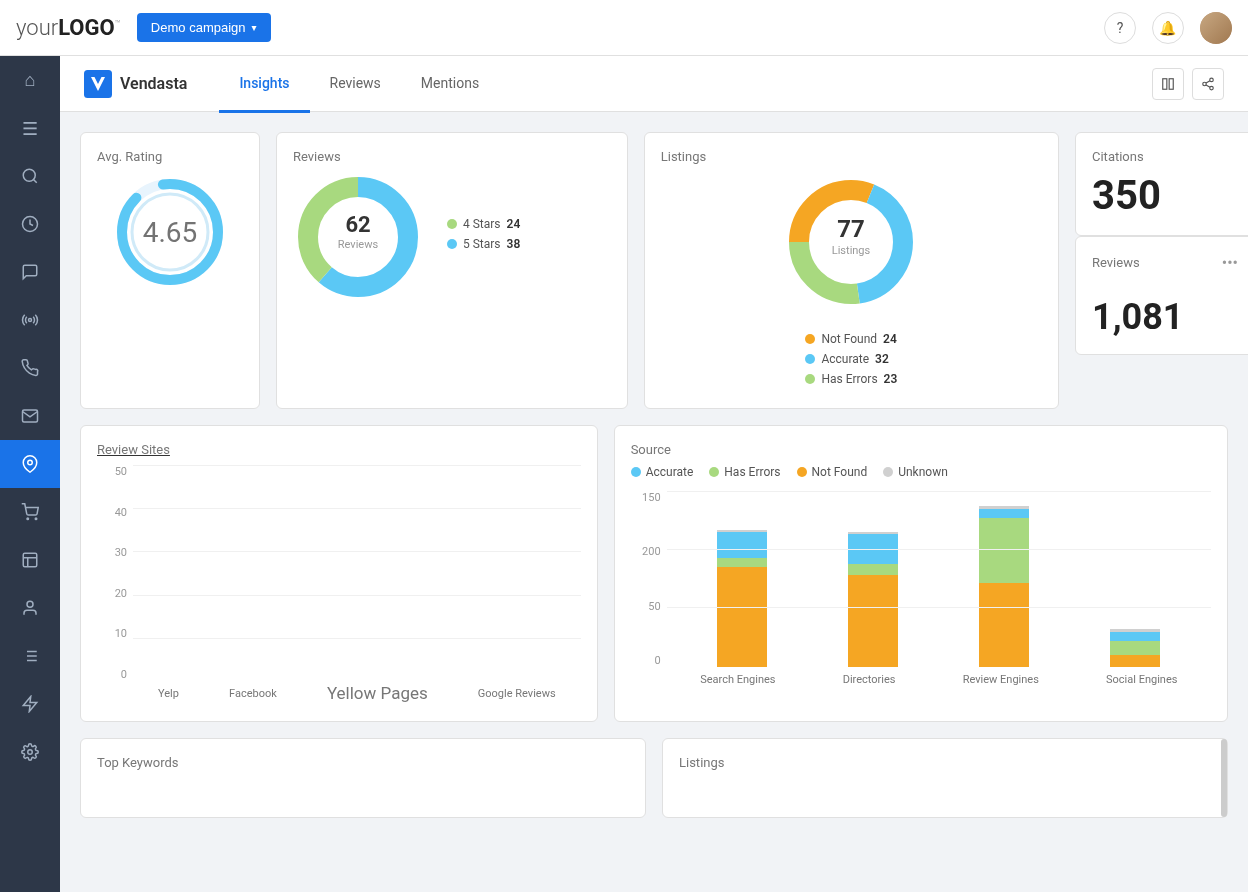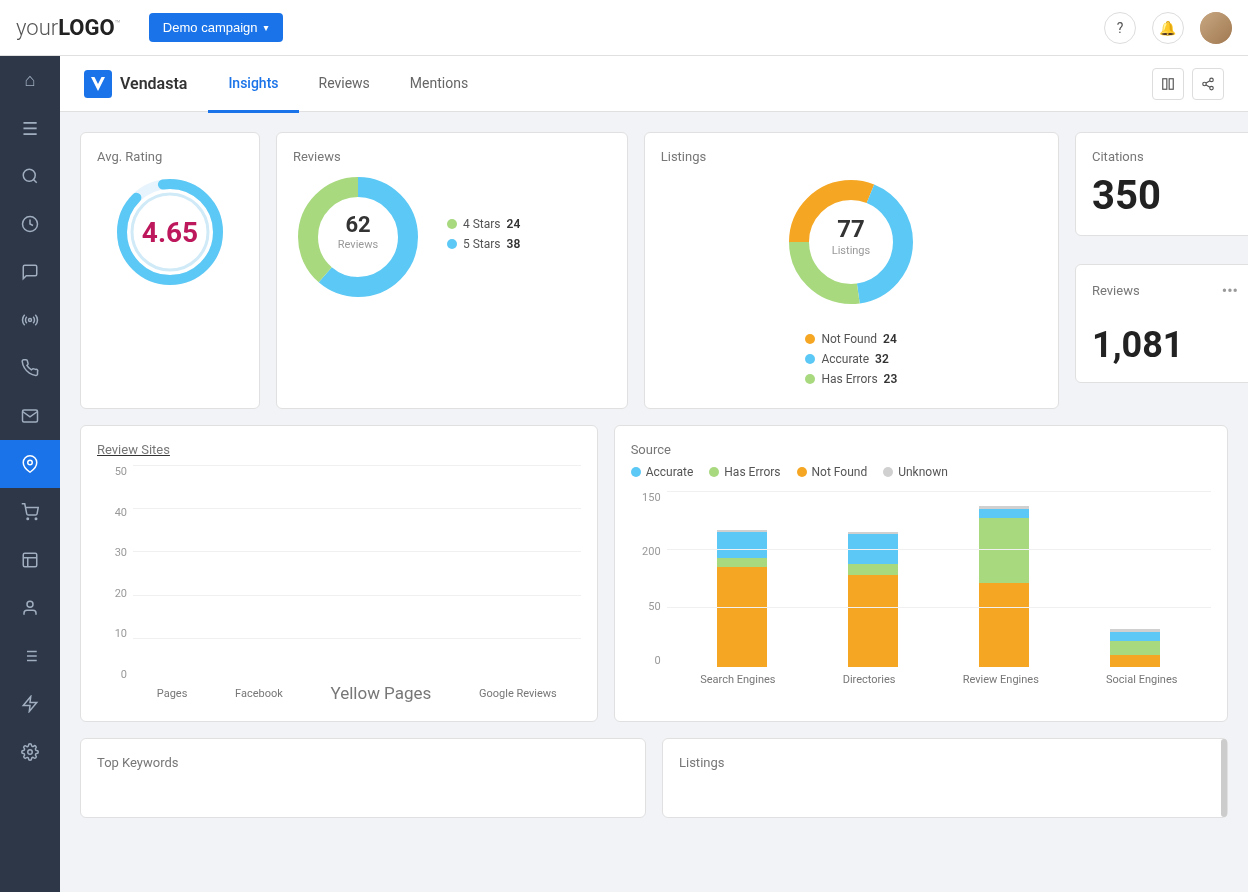--- a/index.html
+++ b/index.html
@@ -33,21 +33,20 @@
       background: #1a73e8;
       color: #fff;
       border: none;
       border-radius: 4px;
       padding: 7px 14px;
       font-size: 13px;
       cursor: pointer;
       display: flex;
       align-items: center;
       gap: 6px;
-      margin-left: 12px;
     }
     .demo-btn .caret { font-size: 10px; }
     .nav-right {
       margin-left: auto;
       display: flex;
       align-items: center;
       gap: 16px;
     }
     .nav-icon-btn {
       width: 32px; height: 32px;
@@ -111,21 +110,21 @@
       border-bottom: 1px solid #e0e0e0;
       display: flex;
       align-items: center;
       padding: 0 24px;
       height: 56px;
     }
     .app-logo {
       display: flex;
       align-items: center;
       gap: 8px;
-      margin-right: 21px;
+      margin-right: 32px;
     }
     .vendasta-icon {
       width: 28px; height: 28px;
     }
     .app-logo-text {
       font-size: 16px;
       font-weight: 600;
       color: #333;
     }
     .app-tabs {
@@ -295,22 +294,22 @@
       width: 120px; height: 120px;
     }
     .gauge-center {
       position: absolute;
       top: 50%; left: 50%;
       transform: translate(-50%, -50%);
       text-align: center;
     }
     .gauge-value {
       font-size: 28px;
-      font-weight: 700;
-      color: #be185d;
+      font-weight: 400;
+      color: #737373;
     }
     .half-card {
       flex: 1;
     }
     .bottom-card {
       flex: 1;
       min-height: 80px;
     }
 
     
@@ -544,21 +543,21 @@
             </div>
             <div class="legend-item">
               <div class="legend-dot" style="background:#a8d97f"></div>
               <span>Has Errors</span>
               <span class="legend-value">23</span>
             </div>
           </div>
         </div>
       </div>
 
-      <div style="display:flex;flex-direction:column;gap:28px;width:153px;flex-shrink:0;">
+      <div style="display:flex;flex-direction:column;gap:0;width:153px;flex-shrink:0;">
         <div class="card citations-card">
           <div class="card-title">Citations</div>
           <div class="big-number">350</div>
         </div>
 
         <div class="card reviews-count-card">
           <div class="card-title">
             <span>Reviews</span>
             <span class="ellipsis">•••</span>
           </div>
@@ -600,21 +599,21 @@
               <div class="bar-group">
                 <div class="bar" style="height:calc(39/50*100%);background:#f5a623;"></div>
               </div>
               <div class="bar-group">
                 <div class="bar" style="height:calc(37/50*100%);background:#5bc8f5;"></div>
               </div>
             </div>
           </div>
 
           <div style="position:absolute;left:36px;right:0;bottom:0;height:24px;display:flex;justify-content:space-around;align-items:center;">
-            <span style="font-size:11px;color:#777;">Pages</span>
+            <span style="font-size:11px;color:#777;">Yelp</span>
             <span style="font-size:11px;color:#777;">Facebook</span>
             <span style="font-size:17px;color:#777;">Yellow Pages</span>
             <span style="font-size:11px;color:#777;">Google Reviews</span>
           </div>
         </div>
       </div>
 
       <div class="card" style="flex:1.2;">
         <div class="card-title">Source</div>
 

